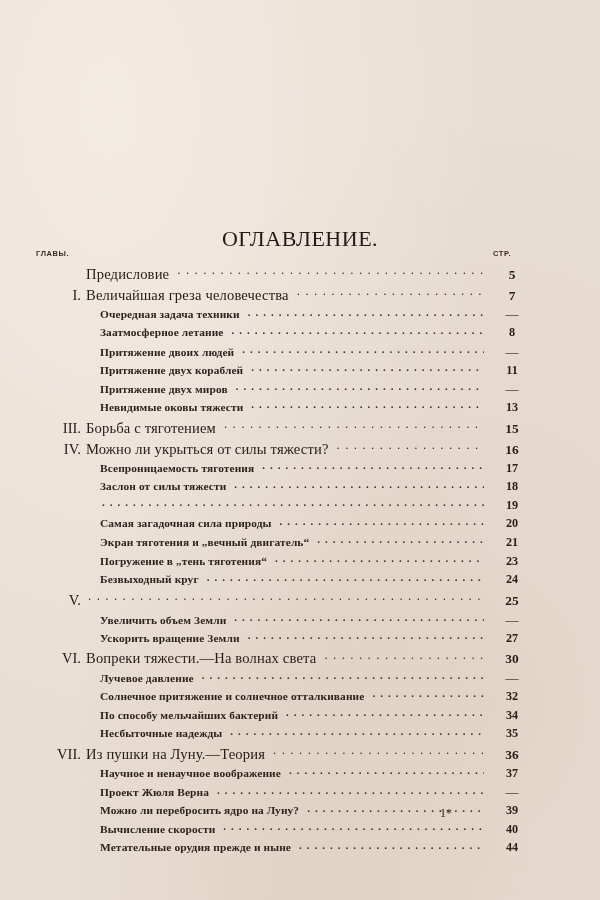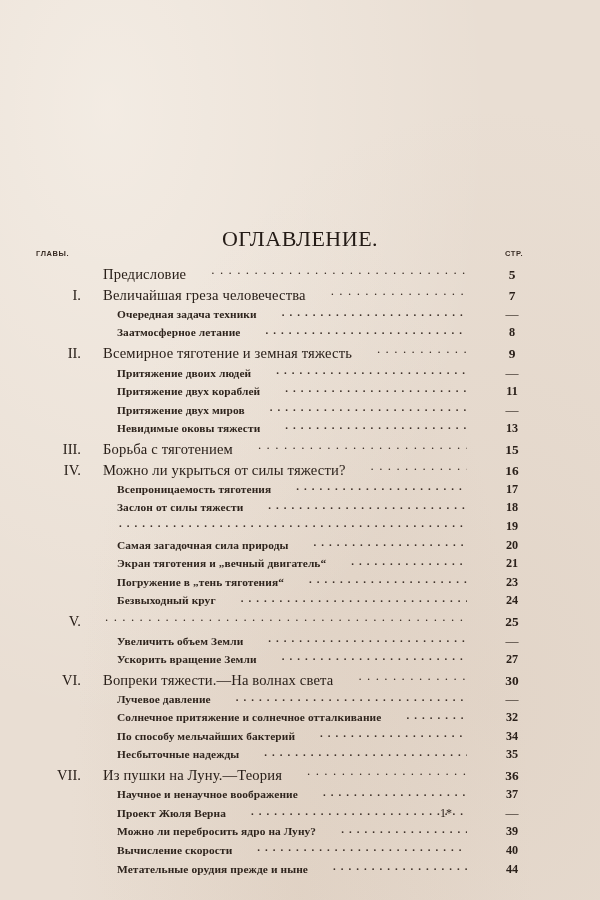--- a/index.html
+++ b/index.html
@@ -50,35 +50,34 @@
   }
   .col-head {
     position: absolute;
     font-size: 7.5px;
     font-weight: 700;
     letter-spacing: 0.6px;
     color: #3a2d25;
     font-family: "Liberation Sans", sans-serif;
   }
   .col-head-chapters { left: 36px; }
-  .col-head-pages { left: 505px; }
+  .col-head-pages { left: 493px; }
 
   .toc-list {
     position: absolute;
     top: 264px;
     left: 0;
     width: 600px;
   }
   .toc-row {
     position: relative;
     display: flex;
     align-items: baseline;
     width: 538px;
     box-sizing: border-box;
-    gap: 17px;
   }
   
   .toc-row.level-chapter {
     height: 21.2px;
     font-size: 14.6px;
     color: #2a201a;
   }
   
   .toc-row.level-sub {
     height: 18.6px;
@@ -182,26 +181,20 @@
         <span class="entry-title">Очередная задача техники</span>
         <span class="leader"></span>
         <span class="page-col is-dash">—</span>
       </div>
       <div class="toc-row level-sub">
         <span class="num-col"></span>
         <span class="entry-title">Заатмосферное летание</span>
         <span class="leader"></span>
         <span class="page-col">8</span>
       </div>
-      <div class="toc-row level-chapter">
-        <span class="num-col">II.</span>
-        <span class="entry-title">Всемирное тяготение и земная тяжесть</span>
-        <span class="leader"></span>
-        <span class="page-col">9</span>
-      </div>
       <div class="toc-row level-sub">
         <span class="num-col"></span>
         <span class="entry-title">Притяжение двоих людей</span>
         <span class="leader"></span>
         <span class="page-col is-dash">—</span>
       </div>
       <div class="toc-row level-sub">
         <span class="num-col"></span>
         <span class="entry-title">Притяжение двух кораблей</span>
         <span class="leader"></span>

